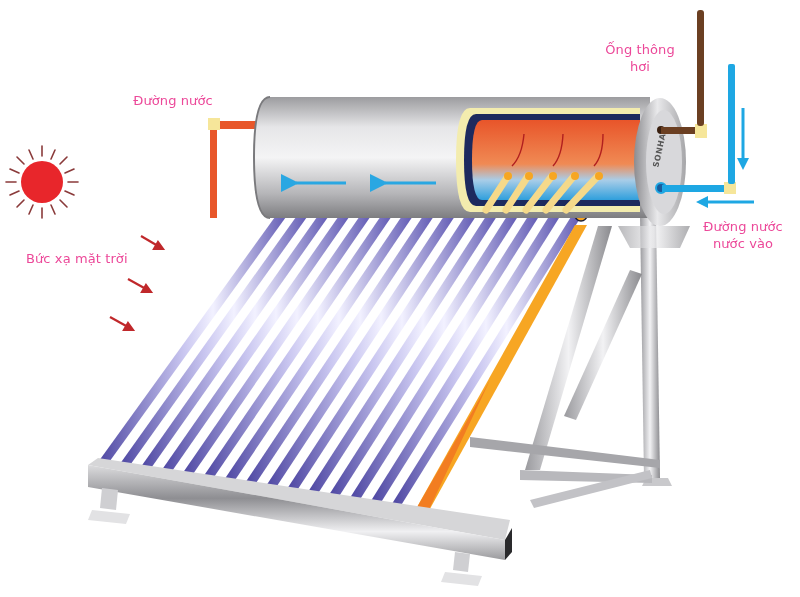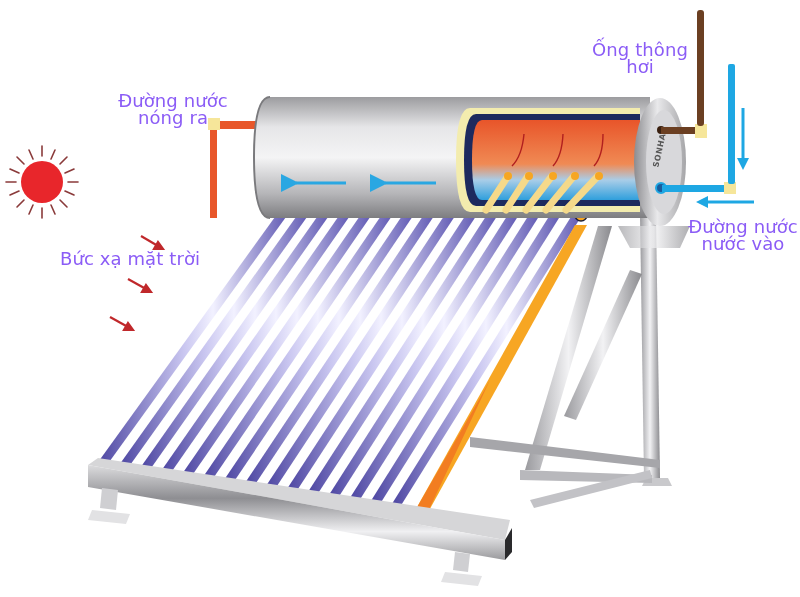--- a/index.html
+++ b/index.html
@@ -1,25 +1,25 @@
 <!DOCTYPE html>
 <html><head>
 <meta charset="utf-8">
 <style>
   html, body { margin: 0; padding: 0; background: #ffffff; }
   body { width: 800px; height: 597px; overflow: hidden; position: relative;
          font-family: "DejaVu Sans", "Liberation Sans", sans-serif; }
   #stage { position: absolute; left: 0; top: 0; width: 800px; height: 597px; }
-  .label { position: absolute; color: #8b5cf6; font-size: 18px; line-height: 17px;
+  .label { position: absolute; color: #ec4899; font-size: 13px; line-height: 17px;
            text-align: center; white-space: nowrap; letter-spacing: 0.1px; }
   .label span { display: block; }
   #lbl-hot { left: 108px; top: 92px; width: 130px; }
   #lbl-vent { left: 590px; top: 41px; width: 100px; }
   #lbl-cold { left: 688px; top: 218px; width: 110px; }
-  #lbl-sun { left: 26px; top: 250px; text-align: left; margin-left: 34px; }
+  #lbl-sun { left: 26px; top: 250px; text-align: left; }
   .brand { font-size: 8px; font-weight: bold; fill: #555; letter-spacing: 0.5px; }
 </style>
 </head>
 <body>
 
 <svg id="stage" viewBox="0 0 800 597" xmlns="http://www.w3.org/2000/svg">
   <defs>
     <linearGradient id="tankGrad" x1="0" y1="0" x2="0" y2="1">
       <stop offset="0" stop-color="#9c9c9f"></stop>
       <stop offset="0.25" stop-color="#e6e6e8"></stop>
@@ -212,21 +212,20 @@
     <rect x="728" y="64" width="7" height="120" rx="2" fill="#1ea7e3"></rect>
     <line x1="743" y1="108" x2="743" y2="160" stroke="#1ea7e3" stroke-width="3"></line>
     <path d="M737,158 L749,158 L743,170 Z" fill="#1ea7e3"></path>
     <line x1="754" y1="202" x2="706" y2="202" stroke="#1ea7e3" stroke-width="3"></line>
     <path d="M708,196 L708,208 L696,202 Z" fill="#1ea7e3"></path>
   </g>
 </svg>
 
 <div class="label" id="lbl-hot">
   <span>Đường nước</span>
-  <span>nóng ra</span>
 </div>
 <div class="label" id="lbl-vent">
   <span>Ống thông</span>
   <span>hơi</span>
 </div>
 <div class="label" id="lbl-cold">
   <span>Đường nước</span>
   <span>nước vào</span>
 </div>
 <div class="label" id="lbl-sun">Bức xạ mặt trời</div>

